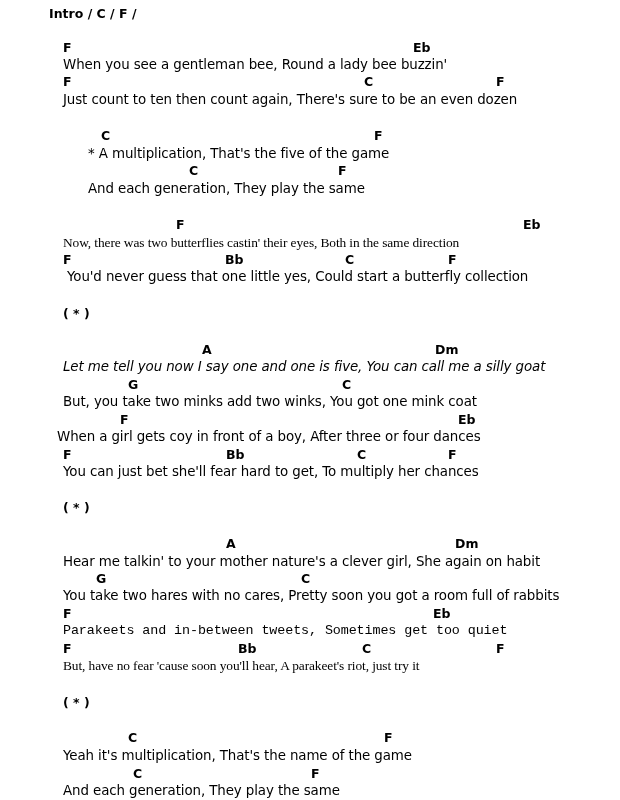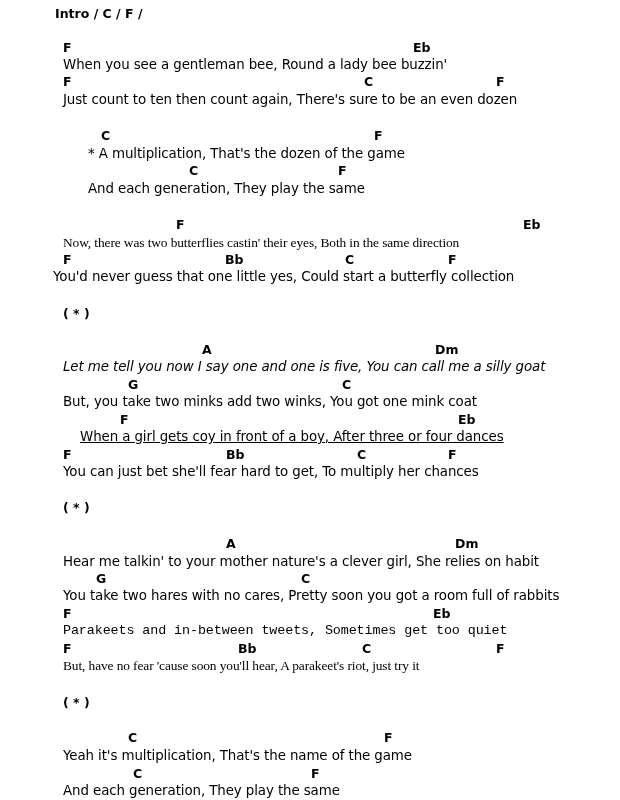--- a/index.html
+++ b/index.html
@@ -7,83 +7,83 @@
          font-family:"DejaVu Sans", "Liberation Sans", sans-serif; color:#000; }
   .row { position:absolute; left:0; width:620px; height:17px; }
   .chord { position:absolute; font-weight:bold; font-size:12.5px; line-height:17px; white-space:nowrap; }
   .lyric { position:absolute; font-size:13.4px; line-height:17px; white-space:nowrap; letter-spacing:-0.1px; }
   .marker { position:absolute; font-weight:bold; font-size:12.5px; line-height:17px; white-space:nowrap; }
 </style>
 </head>
 <body>
 
 <div id="sheet">
-  <div class="marker" id="intro" style="left: 55px; top: 5px;">Intro  / C / F /</div>
+  <div class="marker" id="intro" style="left: 49px; top: 5px;">Intro  / C / F /</div>
 <div class="row" style="top: 39px;">
       <span class="chord" style="left: 63px;">F</span>
       <span class="chord" style="left: 413px;">Eb</span>
     </div>
     <div class="lyric" style="left: 63px; top: 56px; text-align: center;">When you see a gentleman bee, Round a lady bee buzzin'</div>
     <div class="row" style="top: 73px;">
       <span class="chord" style="left: 63px;">F</span>
       <span class="chord" style="left: 364px;">C</span>
       <span class="chord" style="left: 496px;">F</span>
     </div>
     <div class="lyric" style="left: 63px; top: 91px;">Just count to ten then count again, There's sure to be an even dozen</div>
     <div class="row" style="top: 127px;">
       <span class="chord" style="left: 101px;">C</span>
       <span class="chord" style="left: 374px;">F</span>
     </div>
-    <div class="lyric" style="left: 88px; top: 145px;">* A multiplication, That's the dozen of the game</div>
+    <div class="lyric" style="left: 88px; top: 145px;">* A multiplication, That's the five of the game</div>
     <div class="row" style="top: 162px;">
       <span class="chord" style="left: 189px;">C</span>
       <span class="chord" style="left: 338px;">F</span>
     </div>
     <div class="lyric" style="left: 88px; top: 180px;">And each generation, They play the same</div>
     <div class="row" style="top: 216px;">
       <span class="chord" style="left: 176px;">F</span>
       <span class="chord" style="left: 523px;">Eb</span>
     </div>
     <div class="lyric" style="left: 63px; top: 234px; font-family: Liberation Serif, serif;">Now, there was two butterflies castin' their eyes, Both in the same direction</div>
     <div class="row" style="top: 251px;">
       <span class="chord" style="left: 63px;">F</span>
       <span class="chord" style="left: 225px;">Bb</span>
       <span class="chord" style="left: 345px;">C</span>
       <span class="chord" style="left: 448px;">F</span>
     </div>
-    <div class="lyric" style="left: 53px; top: 268px;">You'd never guess that one little yes, Could start a butterfly collection</div>
+    <div class="lyric" style="left: 67px; top: 268px;">You'd never guess that one little yes, Could start a butterfly collection</div>
     <div class="marker" style="left: 63px; top: 305px;">( * )</div>
     <div class="row" style="top: 341px;">
       <span class="chord" style="left: 202px;">A</span>
       <span class="chord" style="left: 435px;">Dm</span>
     </div>
     <div class="lyric" style="left: 63px; top: 358px; font-style: italic;">Let me tell you now I say one and one is five, You can call me a silly goat</div>
     <div class="row" style="top: 376px;">
       <span class="chord" style="left: 128px;">G</span>
       <span class="chord" style="left: 342px;">C</span>
     </div>
     <div class="lyric" style="left: 63px; top: 393px;">But, you take two minks add two winks, You got one mink coat</div>
     <div class="row" style="top: 411px;">
       <span class="chord" style="left: 120px;">F</span>
       <span class="chord" style="left: 458px;">Eb</span>
     </div>
-    <div class="lyric" style="left: 80px; top: 428px; text-decoration: underline;">When a girl gets coy in front of a boy, After three or four dances</div>
+    <div class="lyric" style="left: 57px; top: 428px;">When a girl gets coy in front of a boy, After three or four dances</div>
     <div class="row" style="top: 446px;">
       <span class="chord" style="left: 63px;">F</span>
       <span class="chord" style="left: 226px;">Bb</span>
       <span class="chord" style="left: 357px;">C</span>
       <span class="chord" style="left: 448px;">F</span>
     </div>
     <div class="lyric" style="left: 63px; top: 463px;">You can just bet she'll fear hard to get, To multiply her chances</div>
     <div class="marker" style="left: 63px; top: 499px;">( * )</div>
     <div class="row" style="top: 535px;">
       <span class="chord" style="left: 226px;">A</span>
       <span class="chord" style="left: 455px;">Dm</span>
     </div>
-    <div class="lyric" style="left: 63px; top: 553px;">Hear me talkin' to your mother nature's a clever girl, She relies on habit</div>
+    <div class="lyric" style="left: 63px; top: 553px;">Hear me talkin' to your mother nature's a clever girl, She again on habit</div>
     <div class="row" style="top: 570px;">
       <span class="chord" style="left: 96px;">G</span>
       <span class="chord" style="left: 301px;">C</span>
     </div>
     <div class="lyric" style="left: 63px; top: 587px;">You take two hares with no cares, Pretty soon you got a room full of rabbits</div>
     <div class="row" style="top: 605px;">
       <span class="chord" style="left: 63px;">F</span>
       <span class="chord" style="left: 433px;">Eb</span>
     </div>
     <div class="lyric" style="left: 63px; top: 622px; font-family: Liberation Mono, monospace;">Parakeets and in-between tweets, Sometimes get too quiet</div>

